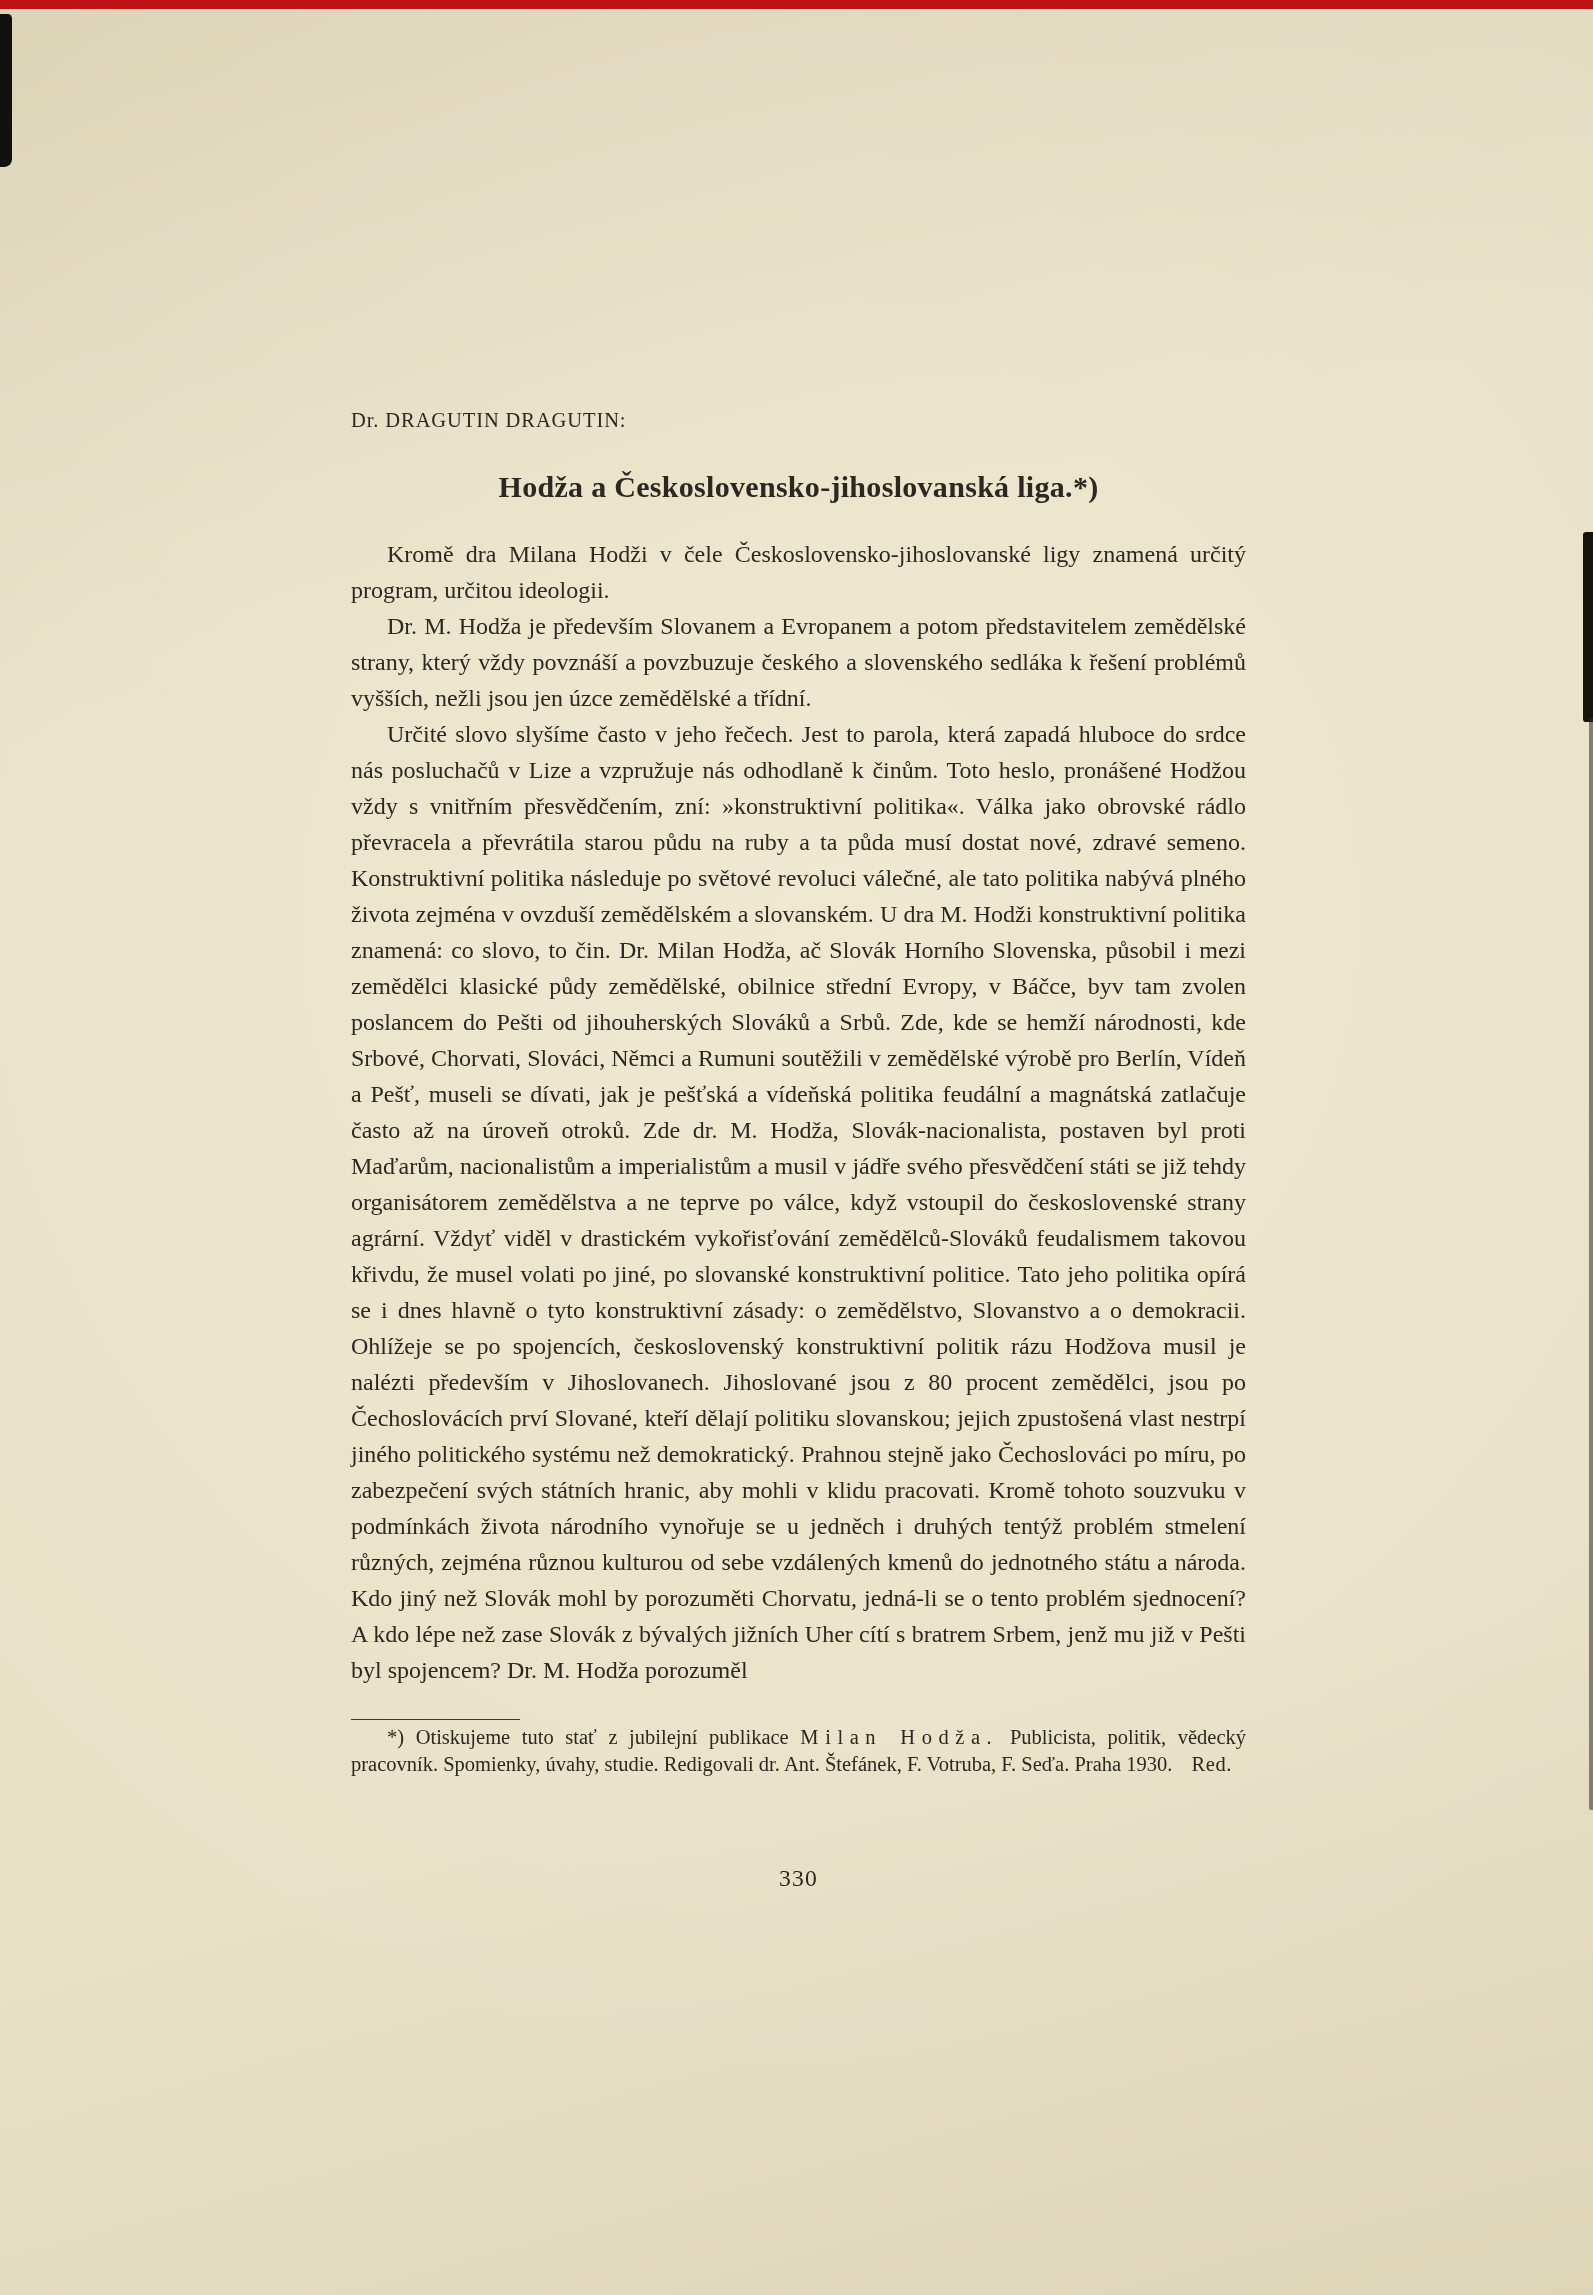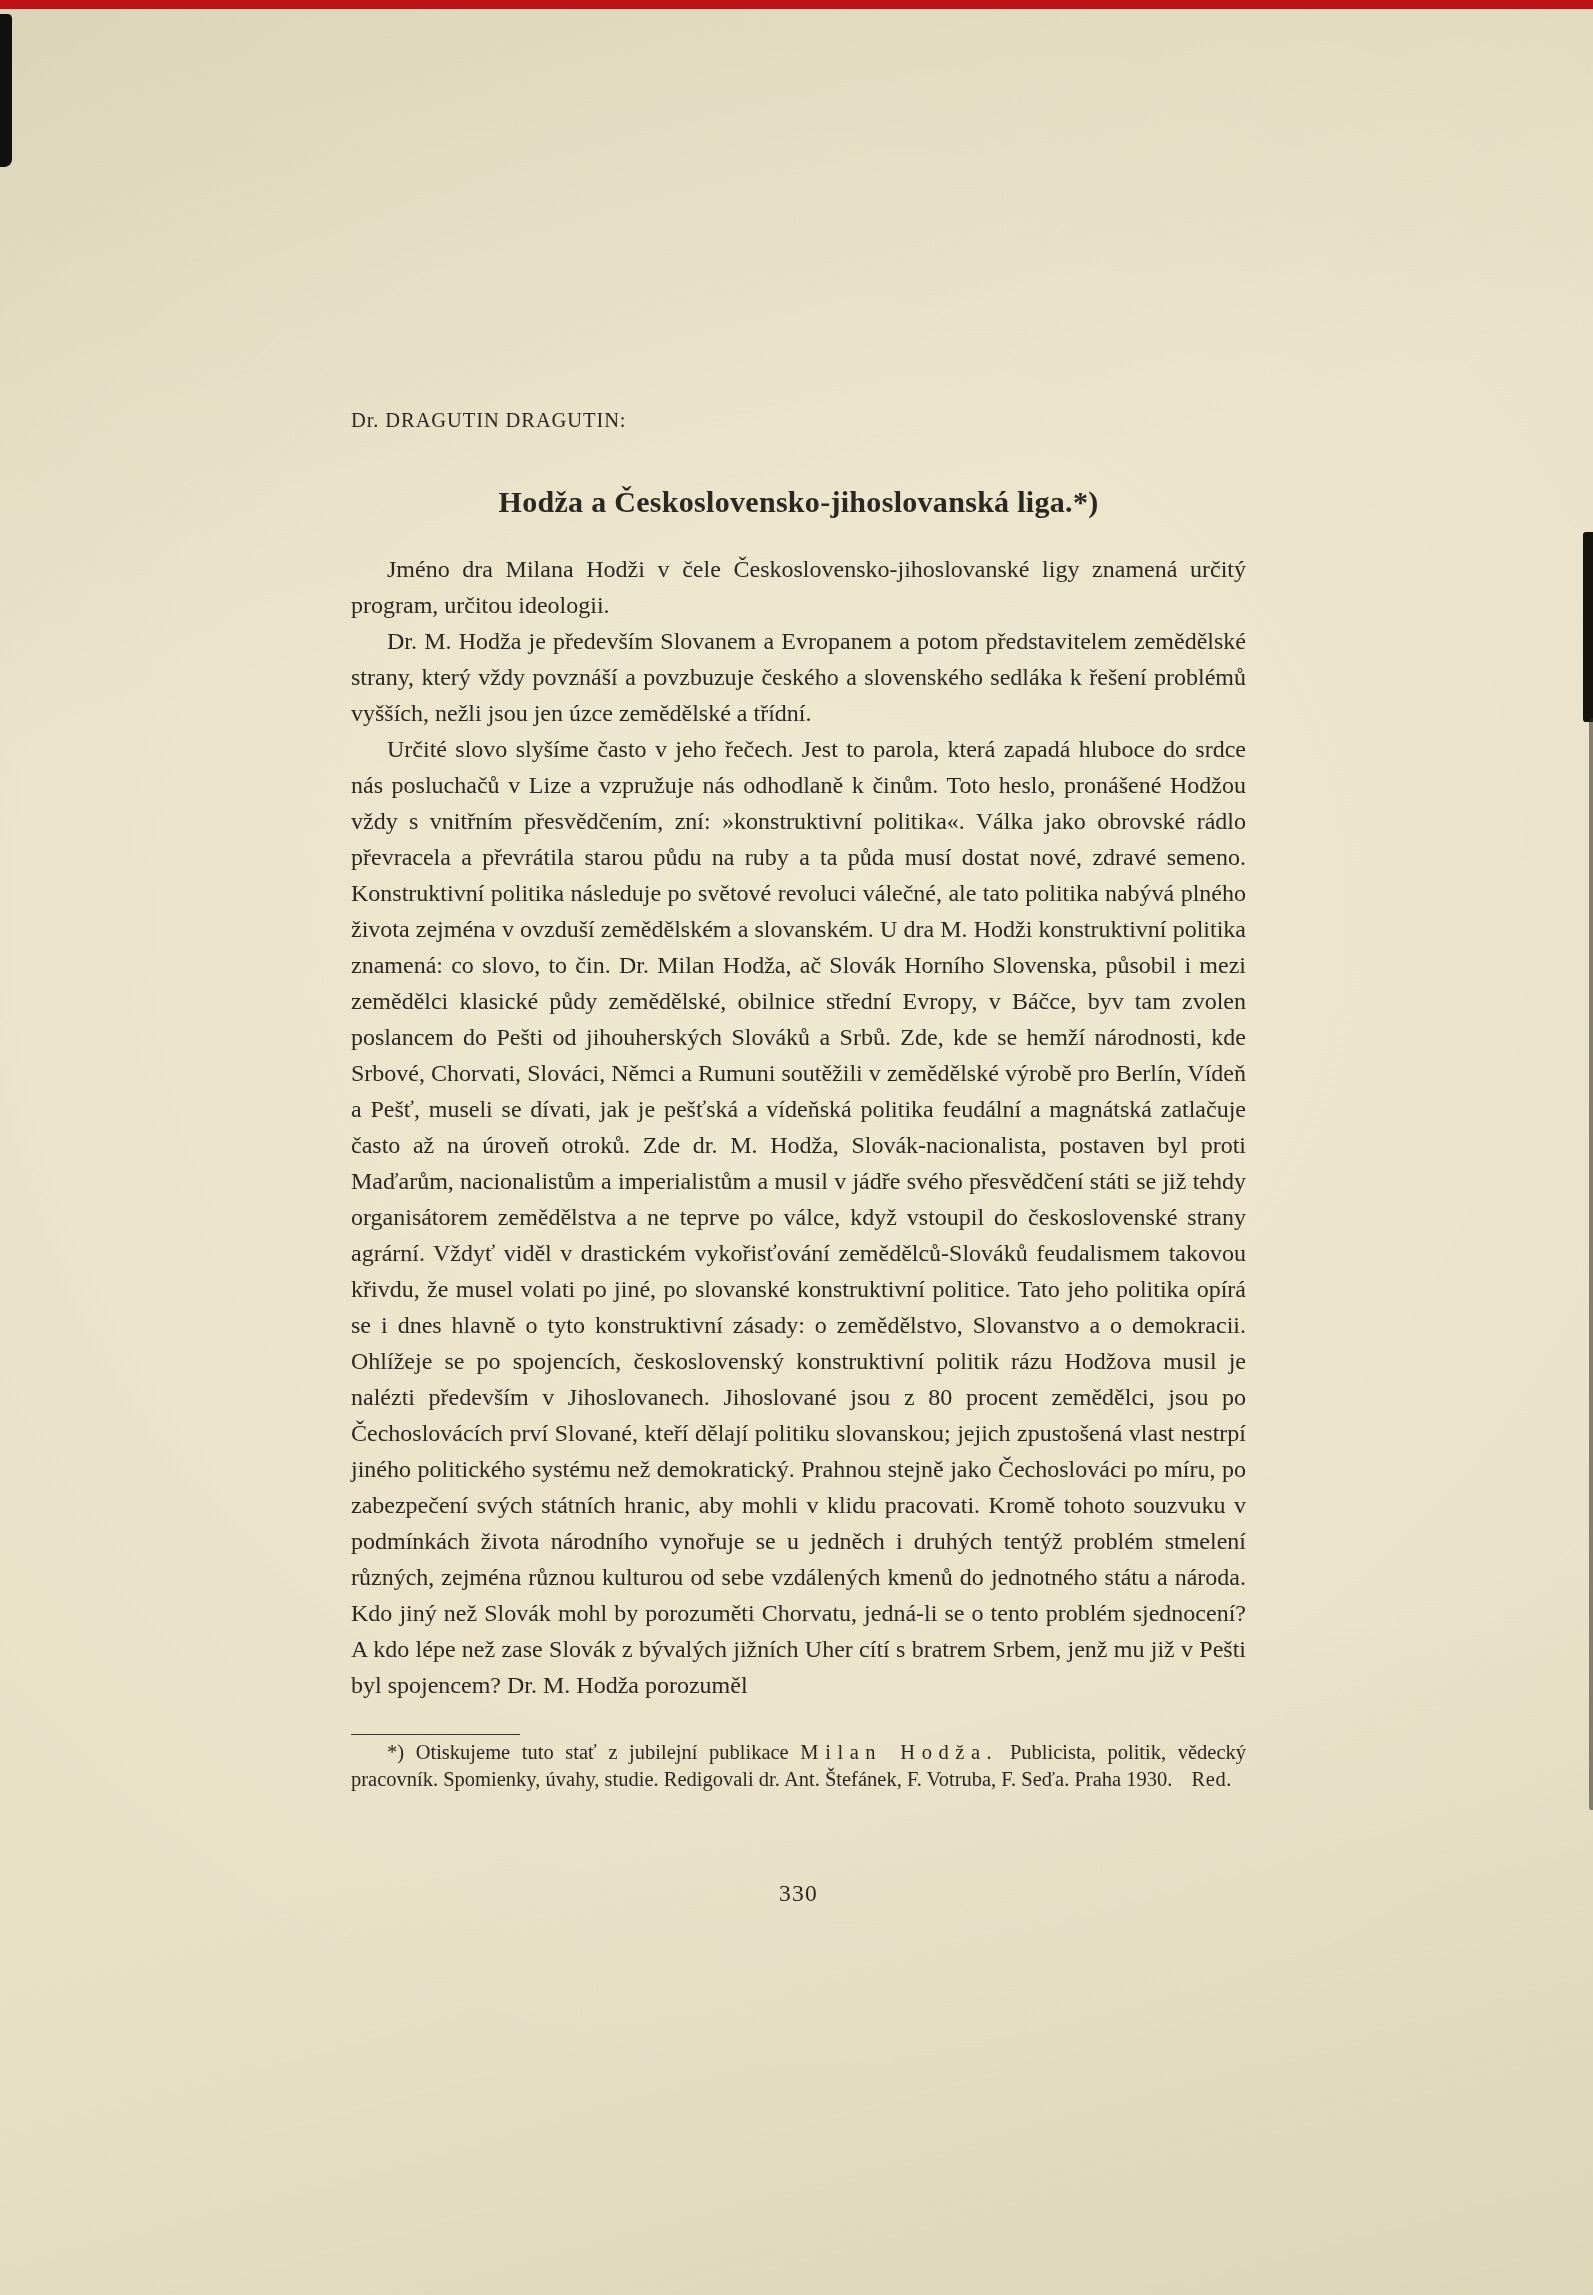--- a/index.html
+++ b/index.html
@@ -53,21 +53,21 @@
     position: absolute;
     left: 351px; top: 408px;
     width: 895px;
   }
   .author-line {
     font-size: 20.5px;
     line-height: 25px;
     letter-spacing: 0.9px;
   }
   .article-title {
-    margin: 50px 0 0 0;
+    margin: 35px 0 0 0;
     text-align: center;
     font-size: 30px;
     line-height: 37px;
     font-weight: bold;
     letter-spacing: 0.3px;
   }
   .body-copy { margin-top: 31px; }
   p.para {
     margin: 0;
     font-size: 24px;
@@ -116,21 +116,21 @@
 <div class="mark-right-thick"></div>
 <div class="mark-right-thin"></div>
 
 <div class="text-block">
 
   <div class="author-line">Dr. DRAGUTIN DRAGUTIN:</div>
 
   <h1 class="article-title">Hodža a Československo-jihoslovanská liga.*)</h1>
 
   <div class="body-copy">
-    <p class="para">Jméno dra Milana Hodži v čele Československo-jihoslovanské ligy znamená určitý program, určitou ideologii.</p>
+    <p class="para">Kromě dra Milana Hodži v čele Československo-jihoslovanské ligy znamená určitý program, určitou ideologii.</p>
     <p class="para">Dr. M. Hodža je především Slovanem a Evropanem a potom představitelem zemědělské strany, který vždy povznáší a povzbuzuje českého a slovenského sedláka k řešení problémů vyšších, nežli jsou jen úzce zemědělské a třídní.</p>
     <p class="para">Určité slovo slyšíme často v jeho řečech. Jest to parola, která zapadá hluboce do srdce nás posluchačů v Lize a vzpružuje nás odhodlaně k činům. Toto heslo, pronášené Hodžou vždy s vnitřním přesvědčením, zní: »konstruktivní politika«. Válka jako obrovské rádlo převracela a převrátila starou půdu na ruby a ta půda musí dostat nové, zdravé semeno. Konstruktivní politika následuje po světové revoluci válečné, ale tato politika nabývá plného života zejména v ovzduší zemědělském a slovanském. U dra M. Hodži konstruktivní politika znamená: co slovo, to čin. Dr. Milan Hodža, ač Slovák Horního Slovenska, působil i mezi zemědělci klasické půdy zemědělské, obilnice střední Evropy, v Báčce, byv tam zvolen poslancem do Pešti od jihouherských Slováků a Srbů. Zde, kde se hemží národnosti, kde Srbové, Chorvati, Slováci, Němci a Rumuni soutěžili v zemědělské výrobě pro Berlín, Vídeň a Pešť, museli se dívati, jak je pešťská a vídeňská politika feudální a magnátská zatlačuje často až na úroveň otroků. Zde dr. M. Hodža, Slovák-nacionalista, postaven byl proti Maďarům, nacionalistům a imperialistům a musil v jádře svého přesvědčení státi se již tehdy organisátorem zemědělstva a ne teprve po válce, když vstoupil do československé strany agrární. Vždyť viděl v drastickém vykořisťování zemědělců-Slováků feudalismem takovou křivdu, že musel volati po jiné, po slovanské konstruktivní politice. Tato jeho politika opírá se i dnes hlavně o tyto konstruktivní zásady: o zemědělstvo, Slovanstvo a o demokracii. Ohlížeje se po spojencích, československý konstruktivní politik rázu Hodžova musil je nalézti především v Jihoslovanech. Jihoslované jsou z 80 procent zemědělci, jsou po Čechoslovácích prví Slované, kteří dělají politiku slovanskou; jejich zpustošená vlast nestrpí jiného politického systému než demokratický. Prahnou stejně jako Čechoslováci po míru, po zabezpečení svých státních hranic, aby mohli v klidu pracovati. Kromě tohoto souzvuku v podmínkách života národního vynořuje se u jedněch i druhých tentýž problém stmelení různých, zejména různou kulturou od sebe vzdálených kmenů do jednotného státu a národa. Kdo jiný než Slovák mohl by porozuměti Chorvatu, jedná-li se o tento problém sjednocení? A kdo lépe než zase Slovák z bývalých jižních Uher cítí s bratrem Srbem, jenž mu již v Pešti byl spojencem? Dr. M. Hodža porozuměl</p>
   </div>
 
   <hr class="footnote-rule">
 
   <p class="footnote">
     <span>*) Otiskujeme tuto stať z jubilejní publikace</span>
     <span class="spaced-name">Milan Hodža.</span>
     <span>Publicista, politik, vědecký pracovník. Spomienky, úvahy, studie. Redigovali dr. Ant. Štefánek, F. Votruba, F. Seďa. Praha 1930.</span>

